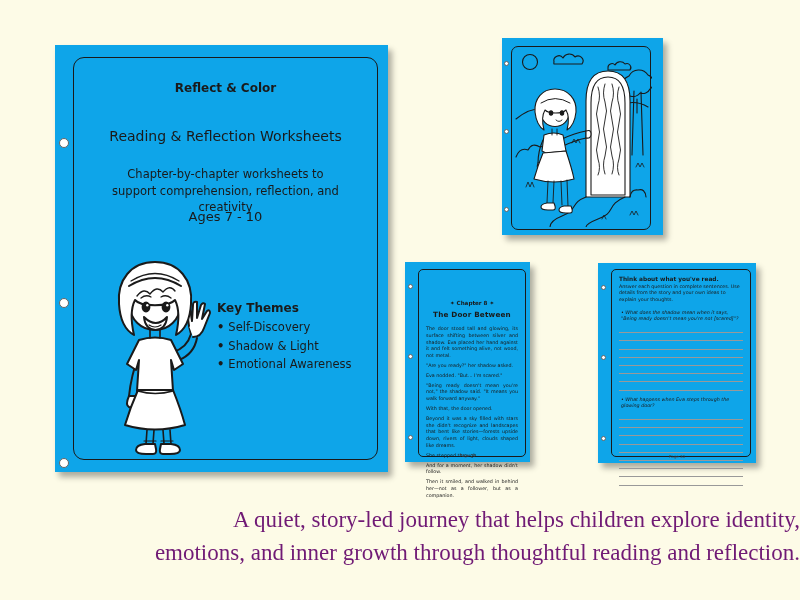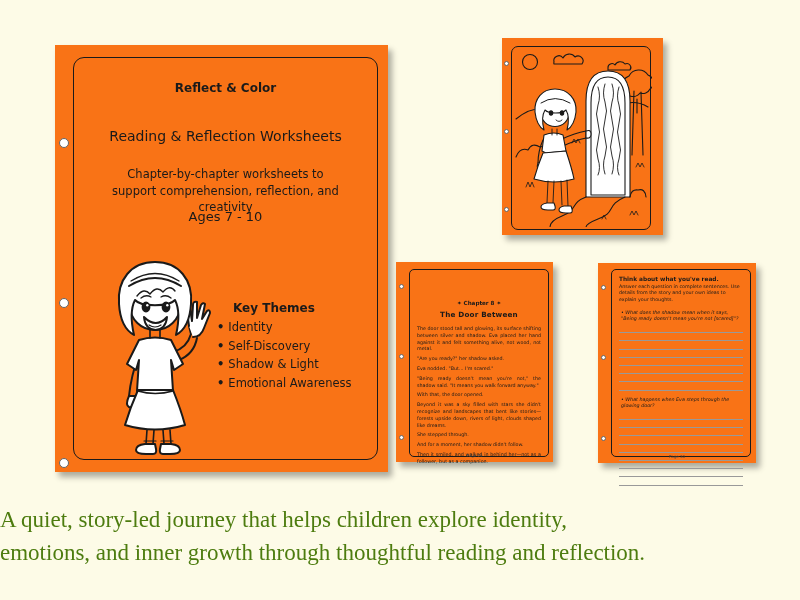--- a/index.html
+++ b/index.html
@@ -3,75 +3,75 @@
 <meta charset="utf-8">
 <style>
   html,body{margin:0;padding:0;}
   body{
     width:800px;height:600px;
     background:#FDFBE7;
     font-family:"DejaVu Sans",sans-serif;
     position:relative;overflow:hidden;
     color:#1A1A1A;
   }
-  .sheet{position:absolute;background:#f97316;box-shadow:4px 5px 6px rgba(0,0,0,0.32);}
+  .sheet{position:absolute;background:#0ea5e9;box-shadow:4px 5px 6px rgba(0,0,0,0.32);}
   .frame{position:absolute;border:1.5px solid #1a1a1a;border-radius:11px;}
   .hole{position:absolute;border:1px solid #666;border-radius:50%;background:#fff;box-sizing:border-box;}
 
   
   .cover{left:55px;top:45px;width:333px;height:427px;}
   .cover .frame{left:18px;top:12px;right:10px;bottom:12px;}
   .cover .hole{width:10px;height:10px;left:4px;}
   .cover .hole.h1{top:93px}.cover .hole.h2{top:253px}.cover .hole.h3{top:413px}
   .cover-eyebrow{position:absolute;left:18px;right:10px;top:36px;text-align:center;font-weight:bold;font-size:12px;}
   .cover-title{position:absolute;left:18px;right:10px;top:54px;text-align:center;font-weight:bold;font-size:18px;}
   .cover-subtitle{position:absolute;left:18px;right:10px;top:83px;text-align:center;font-size:14px;}
   .cover-desc{position:absolute;left:52px;right:44px;top:121px;text-align:center;font-size:11.5px;line-height:1.45;}
   .cover-ages{position:absolute;left:18px;right:10px;top:164px;text-align:center;font-size:13px;}
   .cover-girl{position:absolute;left:38px;top:205px;width:122px;height:210px;}
   .cover-themes{position:absolute;left:162px;top:256px;width:160px;font-size:11.5px;}
-  .cover-themes .themes-title{font-weight:bold;font-size:12px;margin:0 0 3px 16px;}
+  .cover-themes .themes-title{font-weight:bold;font-size:12px;margin:0 0 3px 0;}
   .cover-themes ul{list-style:none;margin:0;padding:0;}
   .cover-themes li{line-height:1.62;}
   .cover-themes li::before{content:"•  ";font-weight:bold;}
 
   
   .coloring{left:502px;top:38px;width:161px;height:197px;}
   .coloring .frame{left:9px;top:8px;right:12px;bottom:5px;border-radius:7px;border-width:1.2px;}
   .coloring .hole{width:5px;height:5px;left:2px;}
   .coloring .hole.h1{top:23px}.coloring .hole.h2{top:91px}.coloring .hole.h3{top:169px}
   .coloring svg{position:absolute;left:10px;top:9px;}
 
   
   .mini .frame{border-radius:5px;border-width:1px;}
   .mini .hole{width:5px;height:5px;left:3px;}
   .mini .footer{position:absolute;left:0;right:0;bottom:4px;text-align:center;font-size:4px;color:#444;}
 
-  .chapter{left:396px;top:262px;width:157px;height:200px;}
+  .chapter{left:405px;top:262px;width:125px;height:200px;}
   .chapter .frame{left:13px;top:7px;right:4px;bottom:5px;}
   .chapter .hole.h1{top:22px}.chapter .hole.h2{top:92px}.chapter .hole.h3{top:173px}
   .chapter-content{position:absolute;left:21px;right:12px;top:12px;bottom:12px;}
   .chapter-label{text-align:center;font-size:5.6px;font-weight:bold;margin-top:26px;}
   .chapter-title{text-align:center;font-size:7.2px;font-weight:bold;margin-top:4px;letter-spacing:.2px;}
   .story{margin-top:7px;}
   .story-par{font-size:4.8px;line-height:1.42;text-align:justify;margin:0 0 3px 0;}
 
   .reflection{left:598px;top:263px;width:158px;height:200px;}
   .reflection .frame{left:13px;top:6px;right:5px;bottom:6px;}
   .reflection .hole.h1{top:22px}.reflection .hole.h2{top:92px}.reflection .hole.h3{top:173px}
   .reflection-content{position:absolute;left:21px;right:13px;top:13px;bottom:12px;}
   .refl-heading{font-size:5.8px;font-weight:bold;}
   .refl-instructions{font-size:4.8px;line-height:1.4;margin-top:1.5px;}
   .q-block{margin-top:6px;}
   .q-text{font-size:4.8px;font-style:italic;line-height:1.4;margin:0 0 2px 2px;}
   .rule{height:7.2px;border-bottom:0.8px solid #999;}
 
   
-  .caption{position:absolute;left:0;right:0;top:504px;text-align:left;
-    font-family:"Liberation Serif",serif;font-size:23px;line-height:1.42;color:#4d7c0f;}
+  .caption{position:absolute;left:0;right:0;top:504px;text-align:right;
+    font-family:"Liberation Serif",serif;font-size:23px;line-height:1.42;color:#701a75;}
 
   .lineart{stroke:#1a1a1a;fill:none;stroke-linecap:round;stroke-linejoin:round;}
 </style>
 </head>
 <body>
 
 <div class="sheet cover">
   <div class="hole h1"></div>
   <div class="hole h2"></div>
   <div class="hole h3"></div>
@@ -124,21 +124,20 @@
       <path d="M48 48 q5 -4 10 -1 M68 47 q5 -3 10 1" stroke-width="1.3"></path>
 
       <path d="M51 67 Q63 79 74 67 Q73 79 62.5 80 Q52 79 51 67 Z" fill="#fff"></path>
       <path d="M56 75 Q62 79 68 75" stroke-width="1.2"></path>
     </g>
   </svg>
 
   <div class="cover-themes">
     <p class="themes-title">Key Themes</p>
     <ul>
-        <li class="theme-item">Identity</li>
         <li class="theme-item">Self-Discovery</li>
         <li class="theme-item">Shadow &amp; Light</li>
         <li class="theme-item">Emotional Awareness</li>
       </ul>
   </div>
 </div>
 
 <div class="sheet coloring">
   <div class="hole h1"></div>
   <div class="hole h2"></div>

